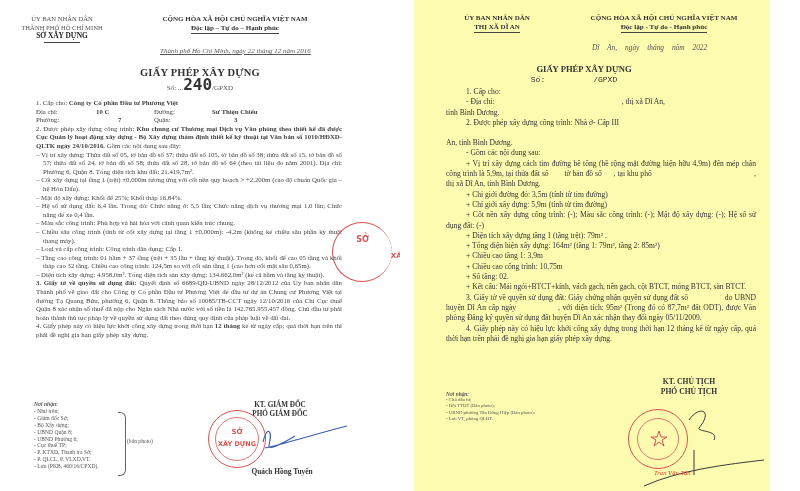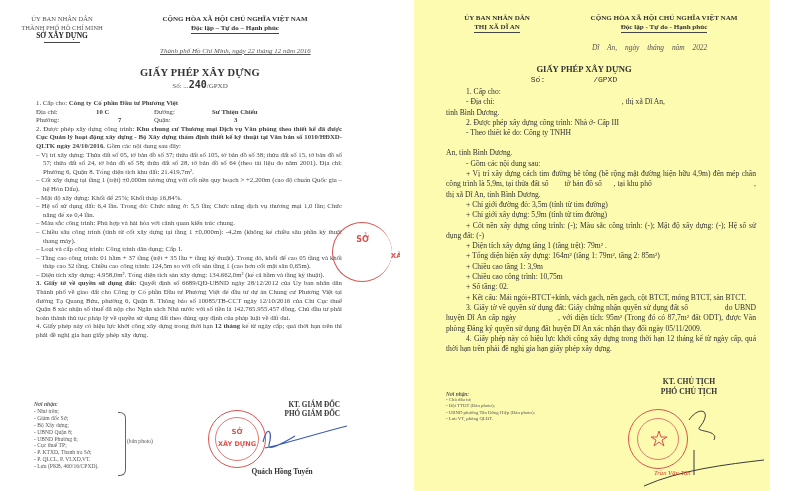--- a/index.html
+++ b/index.html
@@ -15,29 +15,29 @@
   .i { font-style: italic; }
 
   
   .L { font-size: 7.2px; line-height: 10.2px; color: #333; }
   .L .agency { left: 12px; top: 15px; width: 100px; font-size: 6.6px; line-height: 8.6px; color: #555; text-align: center; }
   .L .agency .dept { font-weight: bold; color: #222; font-size: 7.4px; }
   .L .nation { left: 135px; top: 15px; width: 200px; text-align: center; font-size: 7px; line-height: 9px; color: #333; }
   .L .date { left: 160px; top: 46px; font-size: 7px; font-style: italic; color: #555; text-decoration: underline; }
   .L .title { left: 100px; top: 68px; width: 200px; text-align: center; font-size: 10.5px; font-weight: bold; color: #333; letter-spacing: .2px; }
   .L .number { left: 100px; top: 80px; width: 200px; text-align: center; font-size: 7px; color: #555; }
-  .L .number .num { font-family: "DejaVu Sans Mono", monospace; font-size: 10px; font-weight: bold; color: #333; }
+  .L .number .num { font-family: "DejaVu Sans Mono", monospace; font-size: 16px; font-weight: bold; color: #333; }
   .L .body { position: absolute; left: 36px; top: 99px; width: 306px; white-space: normal; font-size: 6.8px; line-height: 8.6px; color: #444; text-align: justify; }
   .L .body p { margin: 0; }
   .L .body .dash { padding-left: 7px; text-indent: -7px; }
   .L .grid { display: grid; grid-template-columns: 60px 58px 58px 100px; }
   .L .recips { left: 34px; top: 401px; font-size: 5.6px; line-height: 6.9px; color: #555; }
   .L .brace { left: 118px; top: 412px; width: 8px; height: 64px; border: 1px solid #666; border-left: none; border-radius: 0 6px 6px 0; }
   .L .brace-label { left: 127px; top: 436px; font-size: 5.6px; color: #555; }
-  .L .sign-title { left: 220px; top: 401px; width: 120px; text-align: right; font-size: 7.2px; font-weight: bold; line-height: 9px; color: #333; }
+  .L .sign-title { left: 220px; top: 401px; width: 120px; text-align: center; font-size: 7.2px; font-weight: bold; line-height: 9px; color: #333; }
   .L .signer { left: 222px; top: 467px; width: 120px; text-align: center; font-size: 7.4px; font-weight: bold; color: #333; }
 
   
   .R { font-size: 8.1px; line-height: 10.8px; color: #222; }
   .R .agency { left: 28px; top: 14px; width: 110px; text-align: center; font-size: 7px; line-height: 9px; font-weight: bold; color: #333; }
   .R .nation { left: 150px; top: 14px; width: 200px; text-align: center; font-size: 7.1px; line-height: 9px; font-weight: bold; color: #333; }
   .R .date { left: 178px; top: 43px; font-size: 7.4px; font-style: italic; color: #555; word-spacing: 6px; }
   .R .title { left: 80px; top: 64px; width: 180px; text-align: center; font-size: 8.6px; font-weight: bold; color: #333; }
   .R .number { left: 100px; top: 75px; width: 120px; text-align: center; font-size: 8px; color: #333; font-family: Liberation Mono, monospace; }
   .R .body { position: absolute; left: 32px; top: 87px; width: 310px; white-space: normal; font-size: 7.6px; line-height: 10.3px; color: #333; text-align: justify; }
@@ -167,21 +167,20 @@
 
   <div class="abs date">Dĩ An, ngày tháng năm 2022</div>
   <div class="abs title">GIẤY PHÉP XÂY DỰNG</div>
   <div class="abs number" style="white-space:pre">Số:          /GPXD</div>
 
   <div class="body">
     <p class="ind">1. Cấp cho:</p>
     <p class="ind" style="white-space:pre">- Địa chỉ:                                                                   , thị xã Dĩ An,</p>
     <p>tỉnh Bình Dương.</p>
     <p class="ind">2. Được phép xây dựng công trình: Nhà ở- Cấp III</p>
-    <p class="ind">- Theo thiết kế do: Công ty TNHH</p>
     <div class="gap"></div>
     <p>An, tỉnh Bình Dương.</p>
     <p class="ind">- Gồm các nội dung sau:</p>
     <p class="ind" style="white-space:pre-wrap">+ Vị trí xây dựng cách tim đường bê tông (bề rộng mặt đường hiện hữu 4,9m) đến mép chân công trình là 5,9m, tại thửa đất số        tờ bản đồ số      , tại khu phố                                                    , thị xã Dĩ An, tỉnh Bình Dương.</p>
     <p class="ind">+ Chỉ giới đường đỏ: 3,5m (tính từ tim đường)</p>
     <p class="ind">+ Chỉ giới xây dựng: 5,9m (tính từ tim đường)</p>
     <p class="ind">+ Cốt nền xây dựng công trình: (-); Màu sắc công trình: (-); Mật độ xây dựng: (-); Hệ số sử dụng đất: (-)</p>
     <p class="ind">+ Diện tích xây dựng tầng 1 (tầng trệt): 79m² .</p>
     <p class="ind">+ Tổng diện hiện xây dựng: 164m² (tầng 1: 79m², tầng 2: 85m²)</p>
     <p class="ind">+ Chiều cao tầng 1: 3,9m</p>

